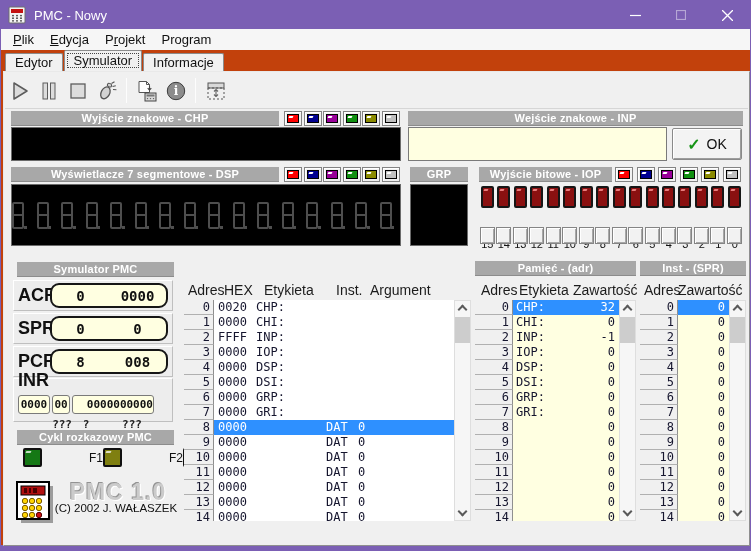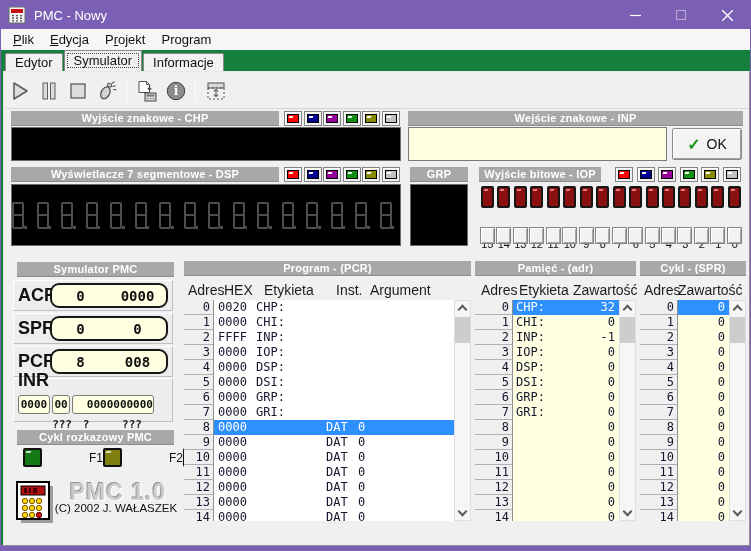--- a/index.html
+++ b/index.html
@@ -1,19 +1,19 @@
 <!DOCTYPE html>
 <html><head>
 <meta charset="utf-8">
 <style>
   * { margin:0; padding:0; box-sizing:border-box; }
   html,body { background:#d8d8d8; }
   body { font-family:"Liberation Sans", sans-serif; }
 
-  .window { position:relative; width:751px; height:551px; background:#15803d;
+  .window { position:relative; width:751px; height:551px; background:#c2410c;
             border:1px solid #7b5fb4; overflow:hidden; }
 
   
   .titlebar { position:absolute; left:0; top:0; width:100%; height:28px;
               background:#7b5fb4; display:flex; align-items:center; }
   .app-icon { margin-left:7px; width:18px; height:18px; display:inline-block; }
   .title-text { color:#ffffff; font-size:13px; margin-left:8px; }
   .win-controls { margin-left:auto; display:flex; height:100%; }
   .wc { width:46px; height:100%; display:flex; align-items:center; justify-content:center; }
   .wc.dim { opacity:.45; }
@@ -303,21 +303,21 @@
         <div class="swatch" style="background: rgb(16, 144, 16);"></div>
       </div>
       <div class="swatch-btn">
         <div class="swatch" style="background: rgb(139, 139, 0);"></div>
       </div>
       <div class="swatch-btn">
         <div class="swatch" style="background: rgb(192, 192, 192);"></div>
       </div>
     </div>
   <div class="hdr" style="left:409px; top:166px; width:58px;">GRP</div>
-  <div class="hdr" style="left:478px; top:166px; width:122px;">Wyjście bitowe - IOP</div>
+  <div class="hdr" style="left:478px; top:166px; width:133px;">Wyjście bitowe - IOP</div>
   <div class="swatch-row" id="iop-swatches" style="left:614px; top:166px; gap:3.5px;">
       <div class="swatch-btn">
         <div class="swatch" style="background: rgb(255, 0, 0);"></div>
       </div>
       <div class="swatch-btn">
         <div class="swatch" style="background: rgb(0, 0, 144);"></div>
       </div>
       <div class="swatch-btn">
         <div class="swatch" style="background: rgb(153, 0, 153);"></div>
       </div>
@@ -546,21 +546,20 @@
           <circle cx="24" cy="28" r="2.7" fill="#ffd400"></circle>
         <circle cx="10" cy="35" r="2.7" fill="#ffd400"></circle>
           <circle cx="17" cy="35" r="2.7" fill="#ffd400"></circle>
       </g>
       <circle cx="24" cy="35" r="2.7" fill="#cc1111" stroke="#550000"></circle>
     </svg>
   </span>
   <span class="brand-name" style="left:62px; top:478px; width:110px; text-align:center;">PMC 1.0</span>
   <span class="brand-copy" style="left:52px; top:501px; width:126px; text-align:center;">(C) 2002 J. WAŁASZEK</span>
 
-  <div class="hdr" style="left:183px; top:260px; width:287px;">Program - (PCR)</div>
   <div class="col-row" id="program-cols" style="left:183px; top:281px; width:287px;">
       <span class="col-h" style="left: 4px;">Adres</span>
       <span class="col-h" style="left: 40px;">HEX</span>
       <span class="col-h" style="left: 80px;">Etykieta</span>
       <span class="col-h" style="left: 152px;">Inst.</span>
       <span class="col-h" style="left: 186px;">Argument</span>
     </div>
   <div class="t-rows panel-program" id="program-rows" style="left:183px; top:299px; width:270px; height:221px;">
       <div class="t-row">
         <div class="t-addr" style="width: 30px;">0</div>
@@ -824,21 +823,21 @@
   <div class="vscroll" style="left:618px; top:299px; height:221px;">
     <div class="sb-btn">
         <div class="chev chev-up"></div>
       </div>
     <div class="sb-thumb"></div>
     <div class="sb-btn down">
         <div class="chev chev-down"></div>
       </div>
   </div>
 
-  <div class="hdr" style="left:639px; top:260px; width:106px;">Cykl - (SPR)</div>
+  <div class="hdr" style="left:639px; top:260px; width:106px;">Inst - (SPR)</div>
   <div class="col-row" id="stack-cols" style="left:639px; top:281px; width:106px;">
       <span class="col-h" style="left: 4px;">Adres</span>
       <span class="col-h" style="left: 38px;">Zawartość</span>
     </div>
   <div class="t-rows panel-stack" id="stack-rows" style="left:639px; top:299px; width:89px; height:221px;">
       <div class="t-row sel">
         <div class="t-addr" style="width: 38px;">0</div>
         <div class="t-body">
           <span class="t-cell" style="right: 4px;">0</span>
         </div>

